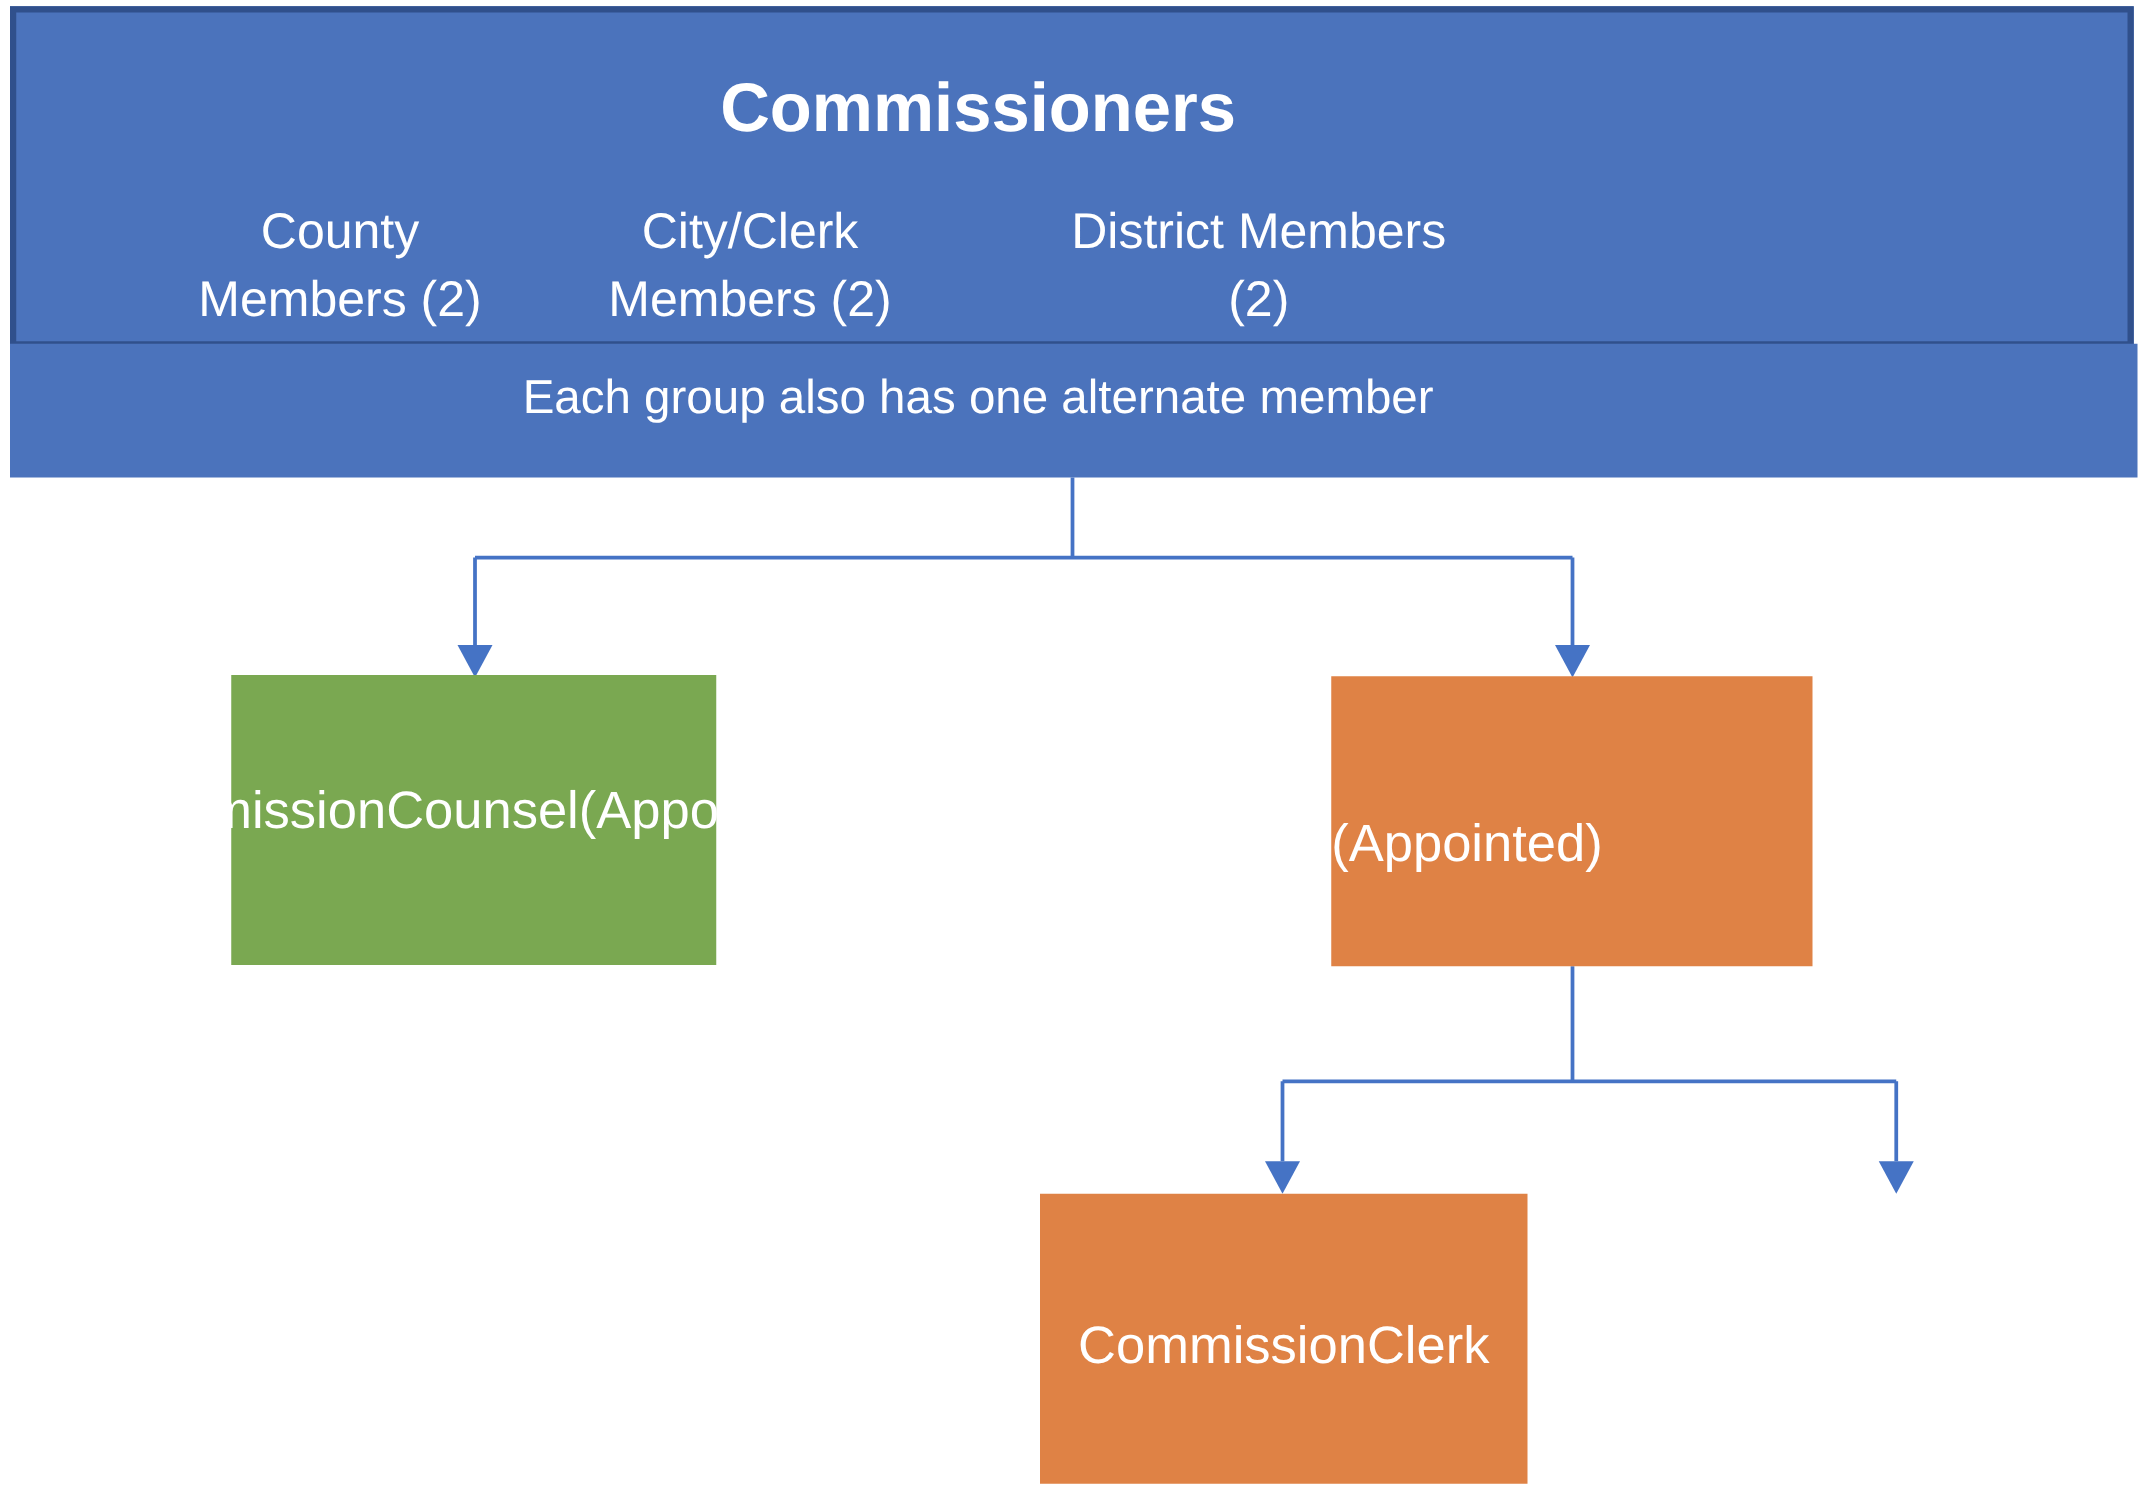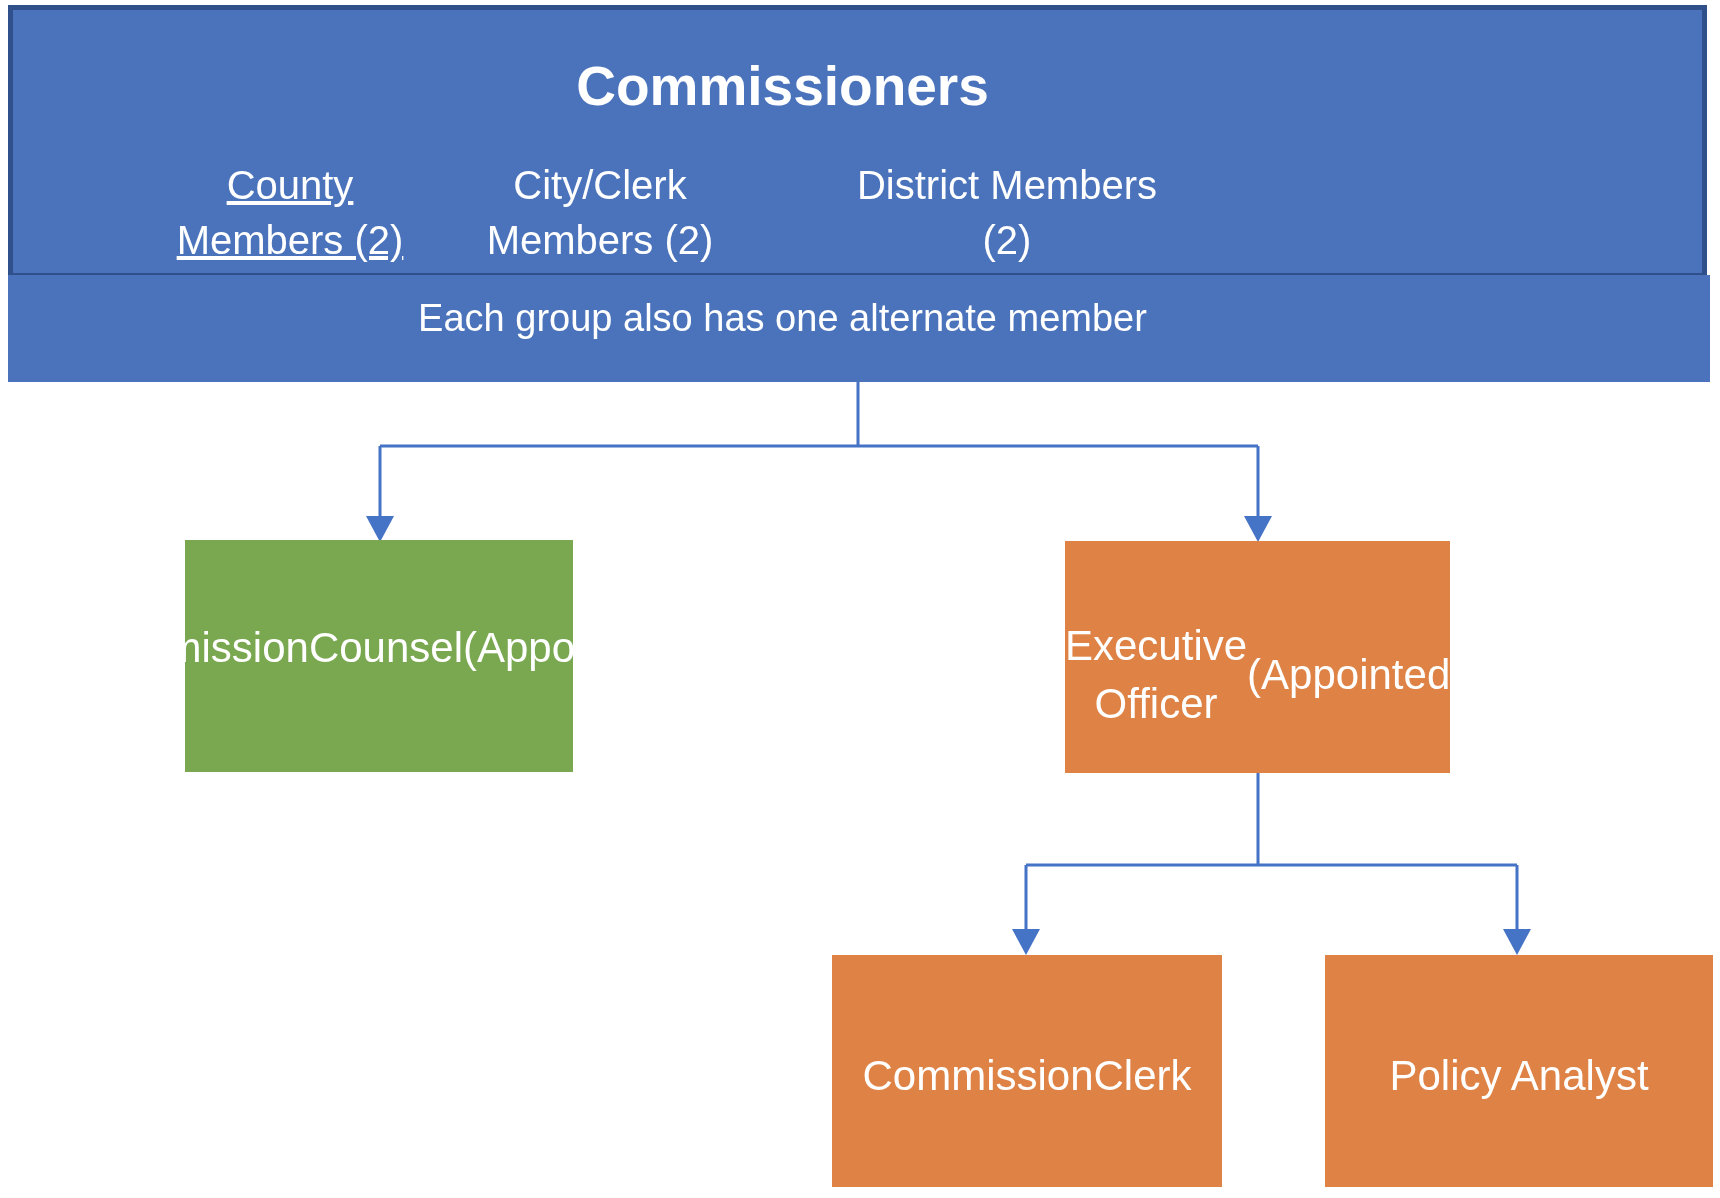--- a/index.html
+++ b/index.html
@@ -26,21 +26,21 @@
     background:var(--blue-fill);
   }
   #commissioners-title{
     left:8px;top:56px;width:1549px;text-align:center;
     color:var(--text);font-size:55px;font-weight:bold;line-height:60px;
   }
   .member-group{
     top:158px;width:350px;text-align:center;color:var(--text);
     font-size:40px;line-height:55px;font-weight:normal;
   }
-  #group-county{left:115px;text-decoration:underline;}
+  #group-county{left:97px;}
   #group-citytown{left:425px;}
   #group-district{left:832px;}
   #group-public{left:1148px;}
   #alternate-note{
     left:8px;top:276px;width:1549px;height:84px;
     display:flex;align-items:center;justify-content:center;
     color:var(--text);font-size:38px;
   }
   
   #connector-svg{left:0;top:0;width:1720px;height:1198px;pointer-events:none;}
@@ -103,26 +103,22 @@
     <polygon class="conn-arrow" points="1503,929 1531,929 1517,955"></polygon>
   </svg>
 
   <div id="node-counsel" class="abs node">
     <div>Commission</div>
     <div>Counsel</div>
     <div>(Appointed)</div>
   </div>
 
   <div id="node-executive" class="abs node">
-    <div>Executive Officer</div>
     <div>(Appointed)</div>
   </div>
 
   <div id="node-clerk" class="abs node">
     <div>Commission</div>
     <div>Clerk</div>
   </div>
 
-  <div id="node-analyst" class="abs node">
-    <div>Policy Analyst</div>
-  </div>
 
 </div>
 
 </body></html>

